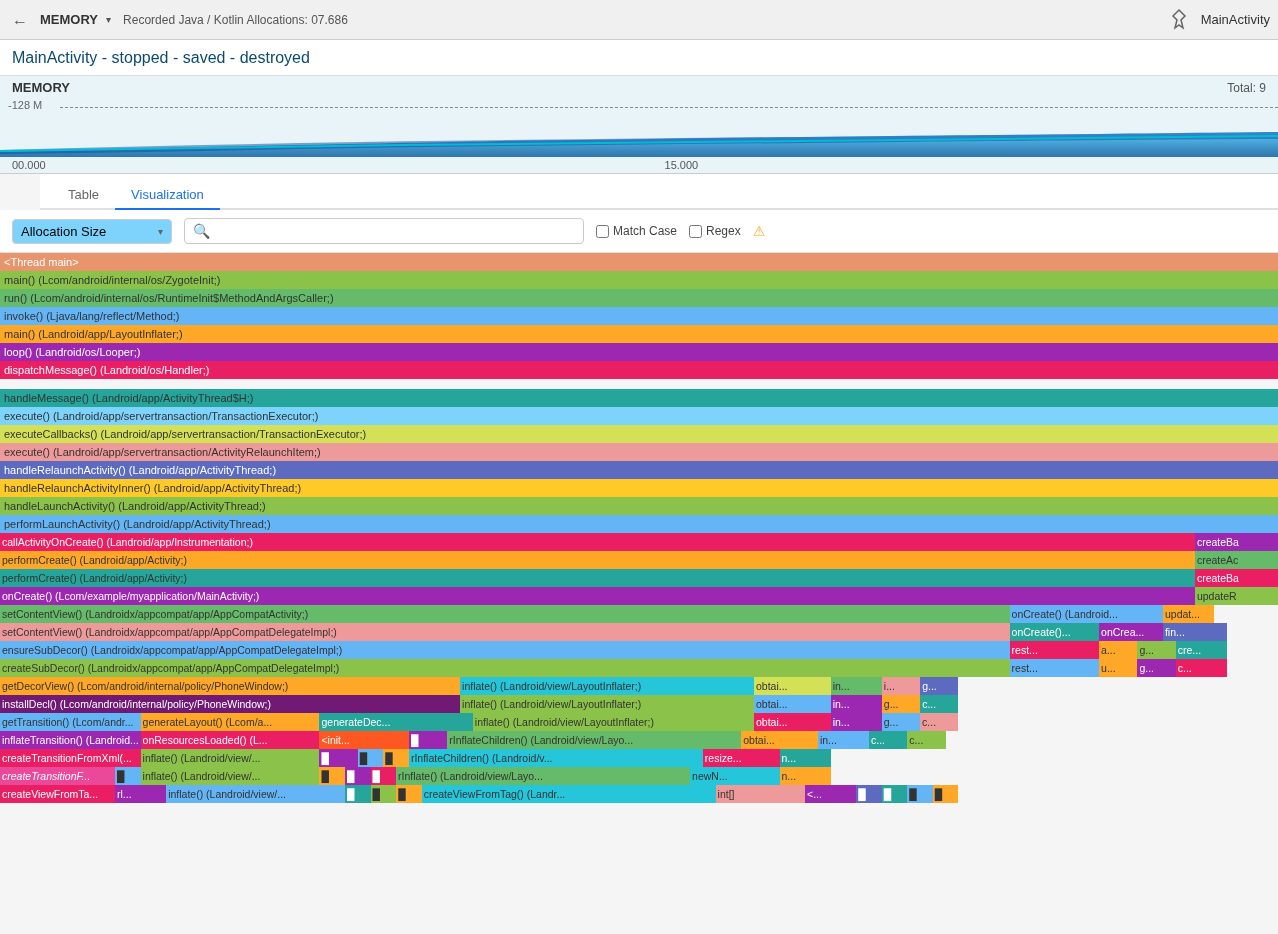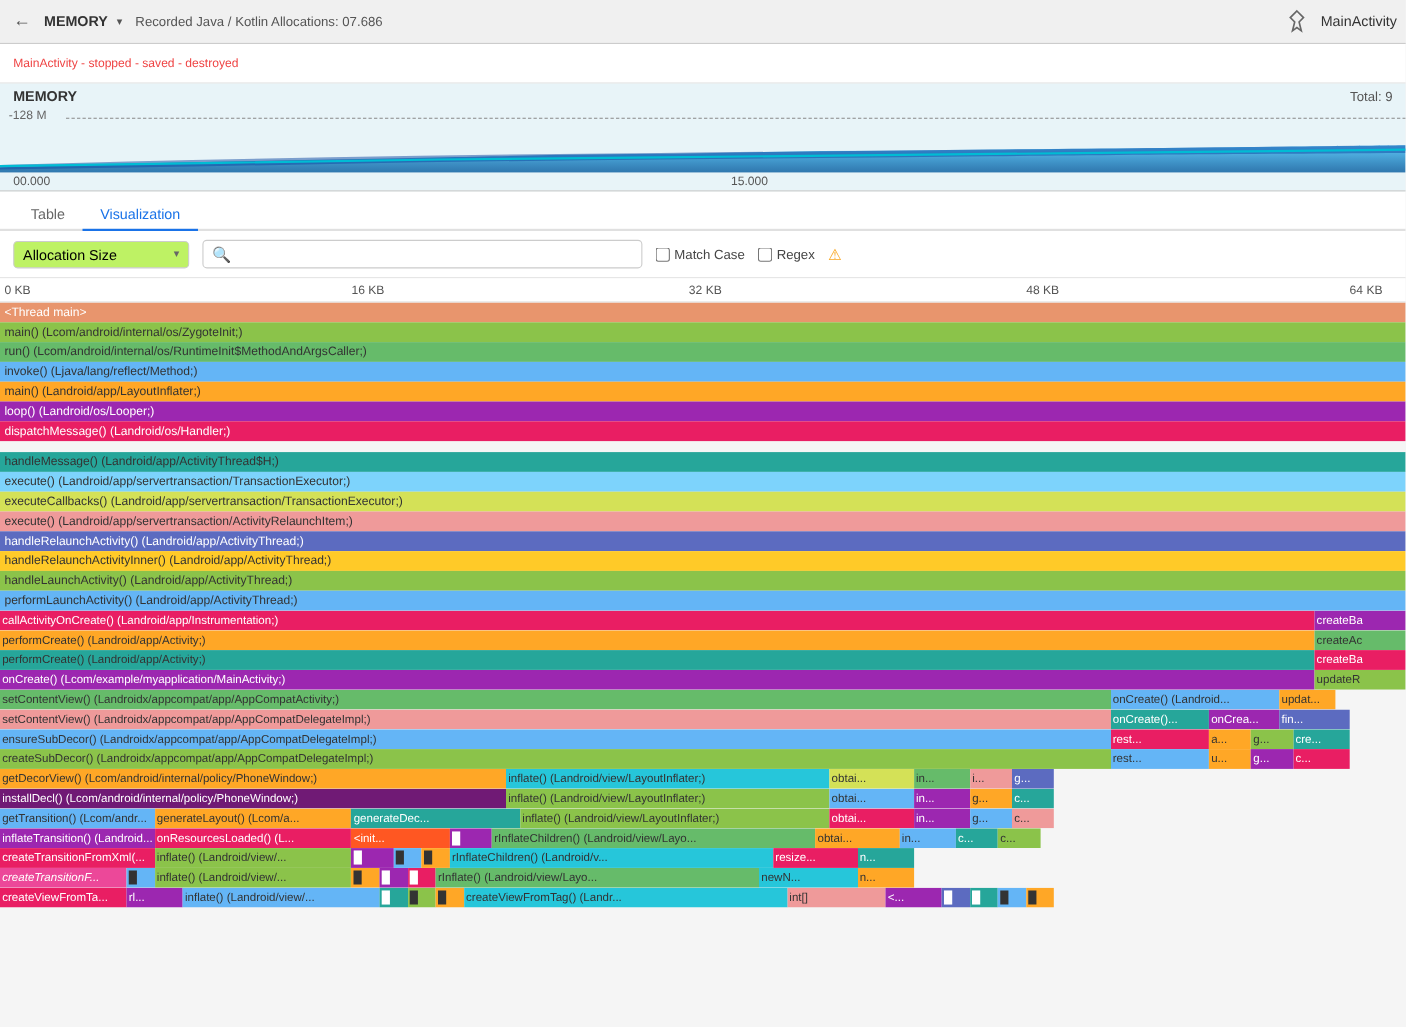--- a/index.html
+++ b/index.html
@@ -45,22 +45,22 @@
     .status-bar {
       display: flex;
       align-items: center;
       height: 36px;
       background: #fff;
       border-bottom: 1px solid #ddd;
       padding: 0 12px;
       justify-content: space-between;
     }
     .status-text {
-      font-size: 11px;
-      color: #ef4444;
+      font-size: 16px;
+      color: #0c4a6e;
     }
     .status-right {
       display: flex; align-items: center; gap: 8px;
     }
     .status-main-activity {
       font-size: 13px;
       color: #333;
       font-weight: 500;
     }
 
@@ -125,20 +125,21 @@
     }
 
     
     .tabs-bar {
       display: flex;
       align-items: flex-end;
       background: #fff;
       border-bottom: 2px solid #e0e0e0;
       padding: 0 12px;
       height: 36px;
+      margin-left: 40px;
     }
     .tab {
       padding: 6px 16px;
       font-size: 13px;
       color: #666;
       cursor: pointer;
       border-bottom: 2px solid transparent;
       margin-bottom: -2px;
     }
     .tab.active {
@@ -155,21 +156,21 @@
       background: #fff;
       border-bottom: 1px solid #e0e0e0;
       gap: 12px;
     }
     .dropdown-select {
       display: flex;
       align-items: center;
       border: 1px solid #ccc;
       border-radius: 4px;
       padding: 4px 8px;
-      background: #bef264;
+      background: #7dd3fc;
       cursor: pointer;
       min-width: 160px;
       justify-content: space-between;
       font-size: 13px;
     }
     .dropdown-arrow { font-size: 10px; color: #666; }
     .search-container {
       display: flex;
       align-items: center;
       border: 1px solid #ccc;
@@ -338,27 +339,20 @@
       <input type="checkbox" style="">
       <span>Match Case</span>
     </label>
     <label class="checkbox-label">
       <input type="checkbox" style="">
       <span>Regex</span>
     </label>
     <span class="warning-icon">⚠</span>
   </div>
 
-  <div class="size-ruler" style="padding: 0 0; position: relative; height: 22px; background: #fff; border-bottom: 1px solid #e0e0e0;">
-    <span class="ruler-label" style="left: 4px;">0 KB</span>
-    <span class="ruler-label" style="left: 25%;">16 KB</span>
-    <span class="ruler-label" style="left: 49%;">32 KB</span>
-    <span class="ruler-label" style="left: 73%;">48 KB</span>
-    <span class="ruler-label" style="left: 96%;">64 KB</span>
-  </div>
 
   <div class="flame-container">
 
     <div class="flame-row" style="background:#e8956d; width:100%;">
         <span>&lt;Thread main&gt;</span>
       </div>
     <div class="flame-row" style="background:#8bc34a; width:100%; color:#333;">
         <span>main() (Lcom/android/internal/os/ZygoteInit;)</span>
       </div>
     <div class="flame-row" style="background:#66bb6a; width:100%; color:#333;">

